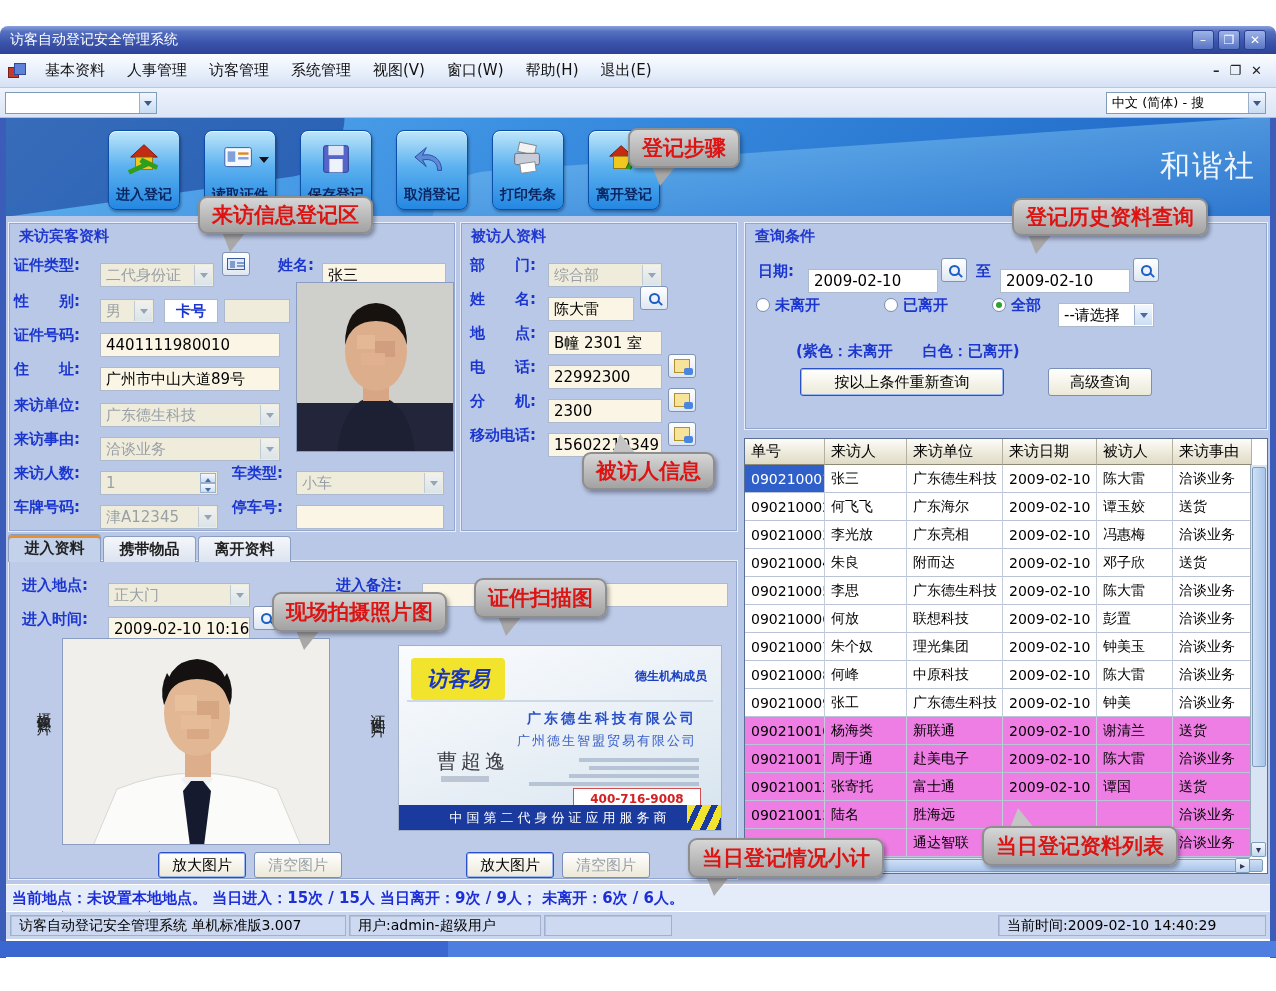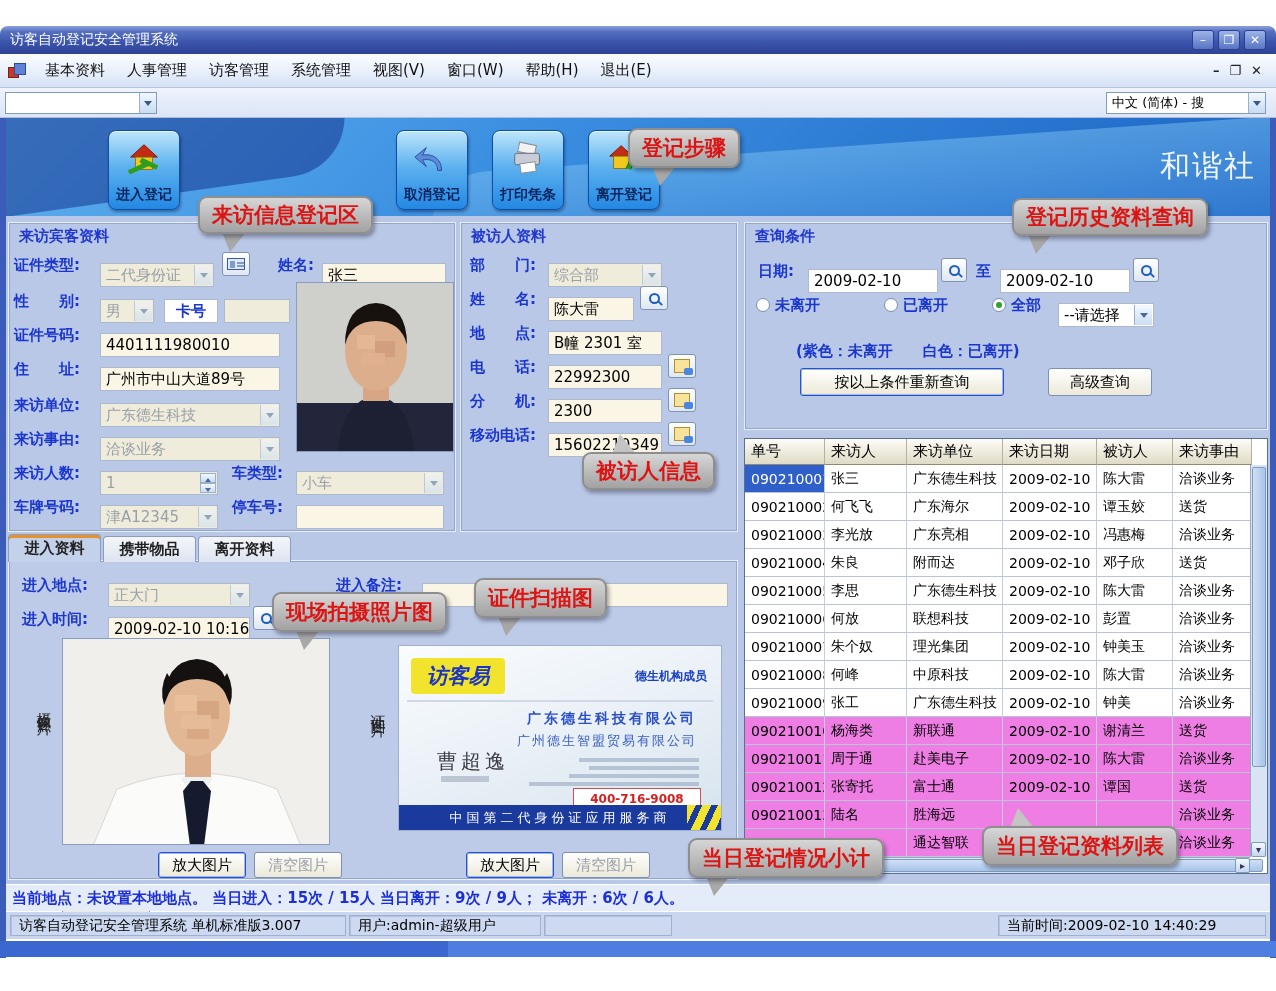--- a/index.html
+++ b/index.html
@@ -107,21 +107,21 @@
     display:flex; align-items:center; justify-content:center; color:#222; cursor:pointer; }
   .tab.active { background:#c3d1ea; box-shadow:inset 0 3px 0 #e8902a; height:28px; top:534px; z-index:2; }
 
   
   .photo-frame { position:absolute; border:1px solid #8a9cc0; background:#f2f1ee; overflow:hidden; }
   .vlabel { position:absolute; writing-mode:vertical-rl; font-size:15px; color:#222; letter-spacing:3px; }
 
   
   .card { position:absolute; left:398px; top:645px; width:324px; height:186px; background:linear-gradient(160deg,#fafcfe,#e2ebf3 70%,#d4e2ee);
     border:1px solid #9fb0c8; overflow:hidden; }
-  .card .logo { position:absolute; left:12px; top:12px; width:94px; height:36px; background:#f2e32c; border-radius:4px;
+  .card .logo { position:absolute; left:12px; top:12px; width:94px; height:42px; background:#f2e32c; border-radius:4px;
     color:#1a35c0; font-weight:bold; font-size:21px; font-style:italic; display:flex; align-items:center; justify-content:center; }
   .card .member { position:absolute; right:14px; top:22px; font-size:12px; font-weight:bold; color:#1a40c0; }
   .card .hrule { position:absolute; left:8px; right:8px; top:54px; height:2px; background:#cfd9e6; }
   .card .co1 { position:absolute; right:24px; top:64px; font-size:14px; font-weight:bold; color:#2a50c8; letter-spacing:3px; }
   .card .co2 { position:absolute; right:24px; top:86px; font-size:13px; color:#3a60c8; letter-spacing:2px; }
   .card .pname { position:absolute; left:38px; top:102px; font-size:20px; color:#3c3c44; letter-spacing:4px; }
   .card .psub { position:absolute; left:42px; top:130px; width:48px; height:6px; background:#a8b4c4; opacity:.7; }
   .card .cline { position:absolute; right:22px; height:4px; background:#8fa2bc; opacity:.55; }
   .card .hot { position:absolute; right:20px; top:142px; width:128px; height:22px; background:#fff; border:1px solid #d05050;
     display:flex; align-items:center; justify-content:center; font-size:12px; font-weight:bold; color:#d42020; }
@@ -193,20 +193,38 @@
 <div class="bluebar">
   <span class="brand">和谐社</span>
 
   <div class="tbtn" style="left:102px;">
     <svg class="tico" viewBox="0 0 40 40">
       <polygon points="6,18 20,5 34,18" fill="#c52b12" stroke="#7d1606"></polygon>
       <rect x="11" y="18" width="18" height="13" fill="#f2c81e" stroke="#8f7410"></rect>
       <path d="M4 34 L22 26 L17 21 L34 29" stroke="#2f9e1e" stroke-width="5" fill="none"></path>
     </svg>
     <span class="tlab">进入登记</span>
+  </div>
+  <div class="tbtn" style="left:198px;">
+    <svg class="tico" viewBox="0 0 40 40">
+      <rect x="4" y="8" width="28" height="20" rx="2" fill="#f4f8ff" stroke="#3b5aa0"></rect>
+      <rect x="7" y="12" width="8" height="11" fill="#7fa0d8"></rect>
+      <rect x="18" y="13" width="11" height="2.5" fill="#e08820"></rect>
+      <rect x="18" y="18" width="11" height="2.5" fill="#7fa0d8"></rect>
+    </svg>
+    <span class="ddarrow"></span>
+    <span class="tlab">读取证件</span>
+  </div>
+  <div class="tbtn" style="left:294px;">
+    <svg class="tico" viewBox="0 0 40 40">
+      <rect x="7" y="6" width="26" height="28" rx="2" fill="#5566c8" stroke="#2b3a8e"></rect>
+      <rect x="12" y="6" width="16" height="10" fill="#dfe6f6"></rect>
+      <rect x="13" y="20" width="14" height="14" fill="#eef2fa"></rect>
+    </svg>
+    <span class="tlab">保存登记</span>
   </div>
   <div class="tbtn" style="left:390px;">
     <svg class="tico" viewBox="0 0 40 40">
       <path d="M30 32 C30 18 18 14 10 16 L14 8 L2 18 L14 28 L10 21 C20 19 26 24 26 32 Z" fill="#5d8ad8" stroke="#2b4a9e"></path>
     </svg>
     <span class="tlab">取消登记</span>
   </div>
   <div class="tbtn" style="left:486px;">
     <svg class="tico" viewBox="0 0 40 40">
       <rect x="10" y="4" width="18" height="10" fill="#f2f2f2" stroke="#888" transform="rotate(12 19 9)"></rect>

